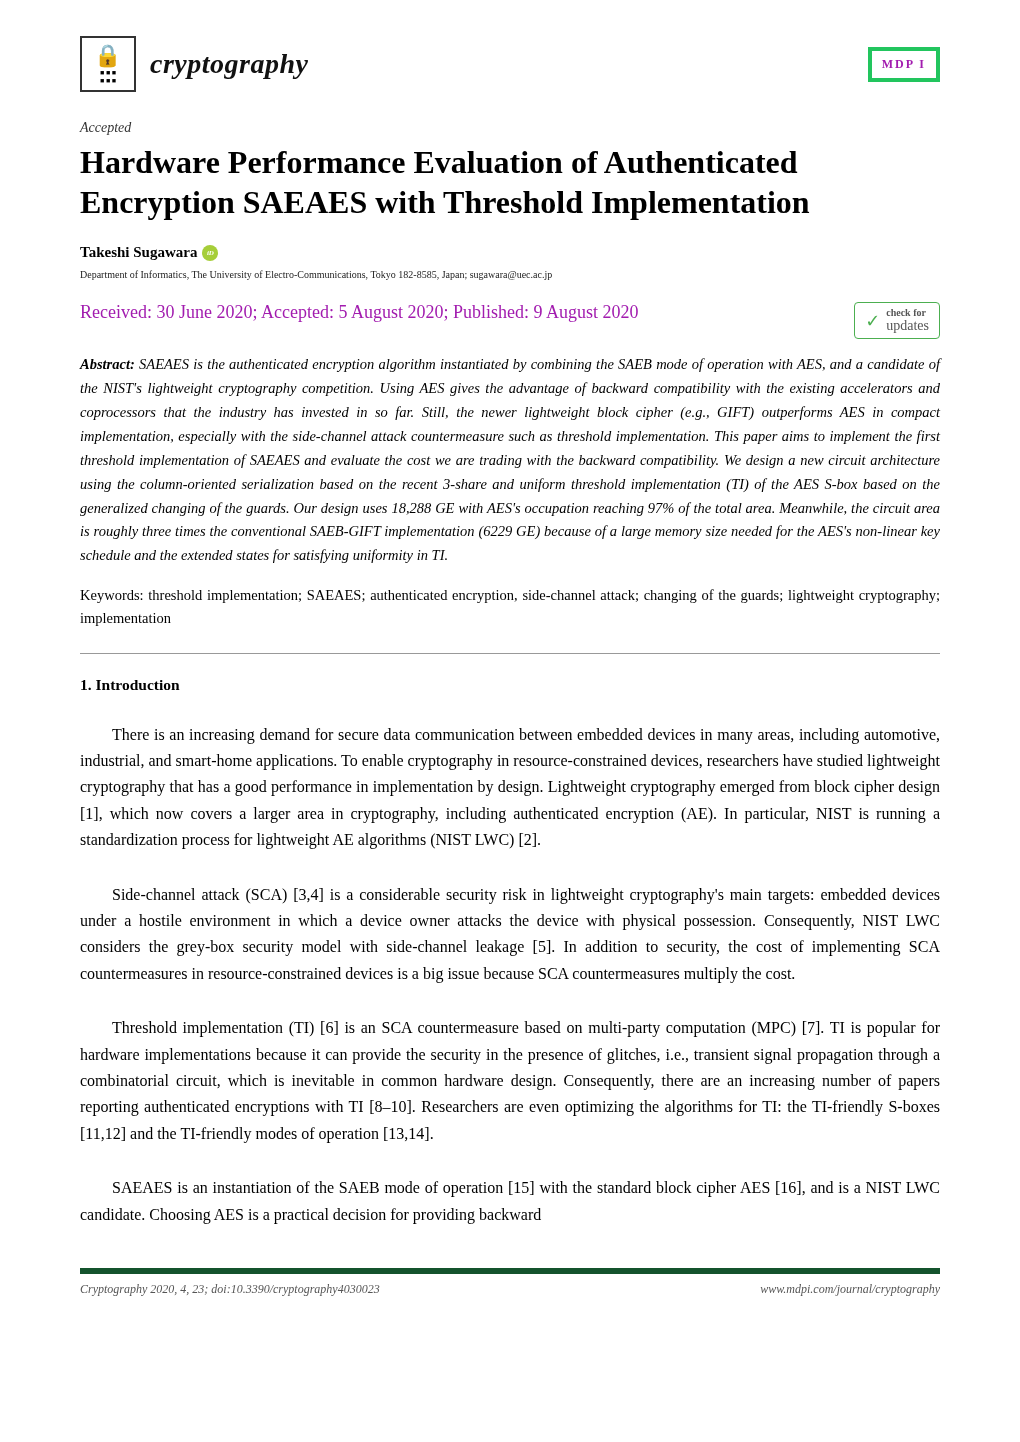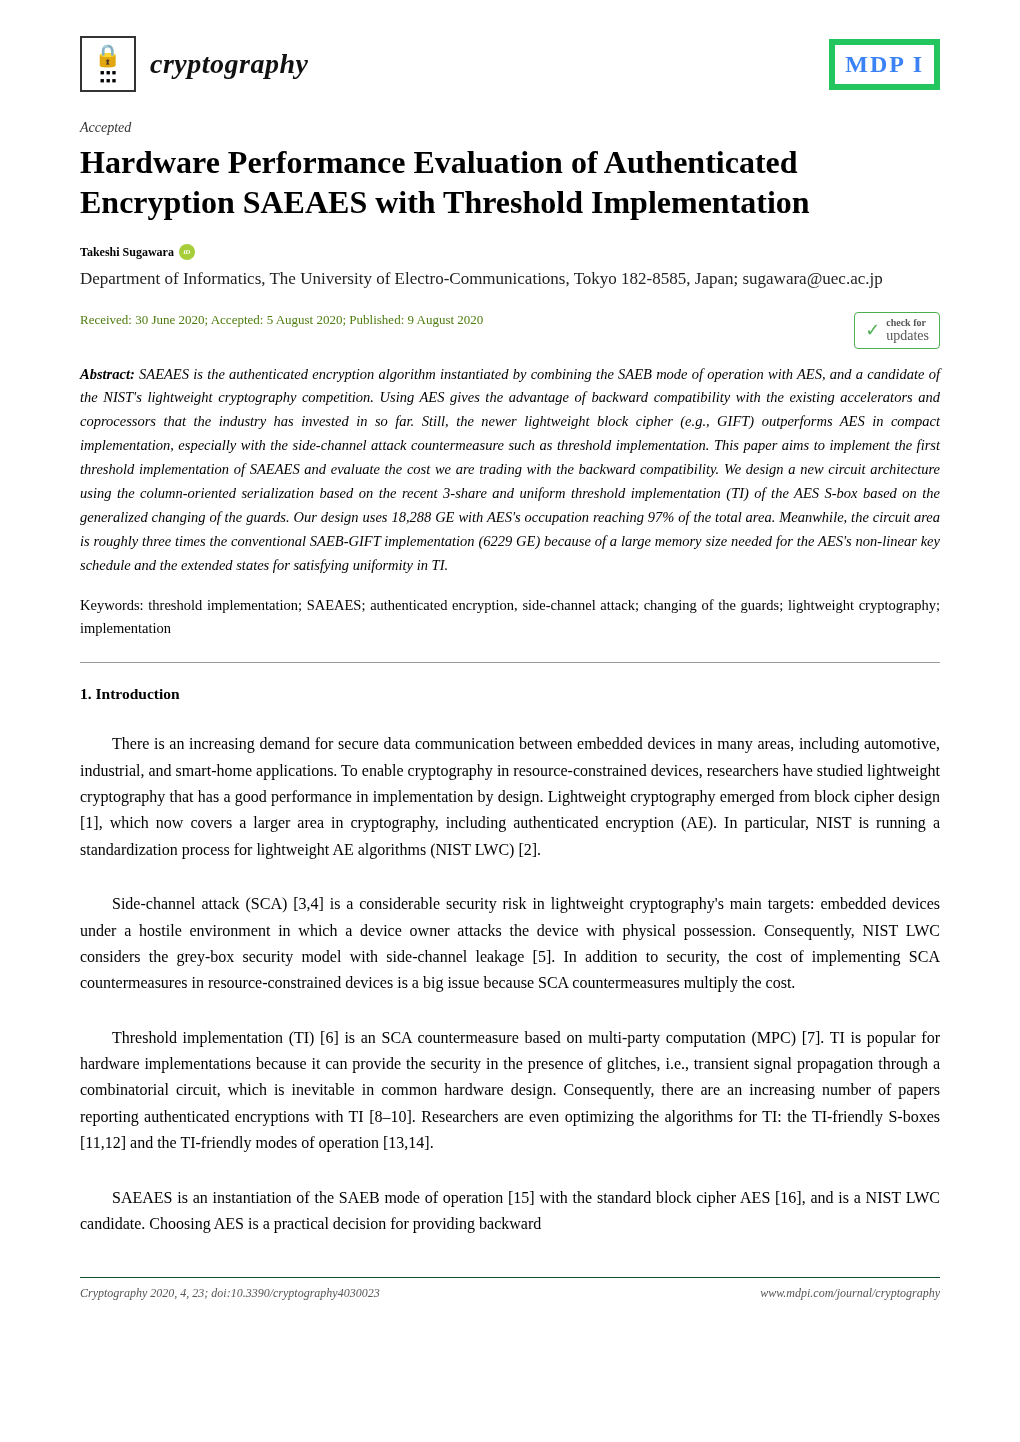--- a/index.html
+++ b/index.html
@@ -52,45 +52,45 @@
     }
     .journal-name {
       font-style: italic;
       font-size: 28px;
       font-weight: bold;
       color: #111;
       letter-spacing: 0.5px;
       text-align: right;
     }
     .mdpi-logo {
-      border: 6px solid #22c55e;
+      border: 4px solid #22c55e;
       padding: 6px 10px;
-      font-size: 24px;
+      font-size: 12px;
       font-weight: bold;
       letter-spacing: 2px;
-      color: #3b82f6;
+      color: #a21caf;
     }
     
     .article-type {
       font-style: italic;
       font-size: 14px;
       color: #333;
       margin-bottom: 6px;
     }
     
     .article-title {
       font-size: 32px;
       font-weight: bold;
       line-height: 1.25;
       margin-bottom: 22px;
       color: #000;
     }
     
     .author-line {
-      font-size: 12px;
+      font-size: 15px;
       font-weight: bold;
       margin-bottom: 6px;
       display: flex;
       align-items: center;
       gap: 5px;
     }
     .orcid-icon {
       display: inline-block;
       width: 16px;
       height: 16px;
@@ -104,35 +104,35 @@
       font-size: 7px;
       font-weight: bold;
       color: #fff;
       position: absolute;
       top: 50%;
       left: 50%;
       transform: translate(-50%, -50%);
       font-style: italic;
     }
     .affiliation {
-      font-size: 17px;
+      font-size: 10px;
       color: #222;
       margin-bottom: 20px;
       line-height: 1.5;
     }
     
     .dates-row {
       display: flex;
       align-items: flex-start;
       justify-content: space-between;
       margin: 16px 0 14px 0;
     }
     .dates-text {
-      font-size: 13px;
-      color: #4d7c0f;
+      font-size: 18px;
+      color: #a21caf;
     }
     .check-updates-badge {
       display: flex;
       align-items: center;
       gap: 6px;
       border: 1.5px solid #4caf50;
       border-radius: 4px;
       padding: 4px 10px;
       font-size: 11px;
       color: #333;
@@ -193,21 +193,21 @@
       font-size: 16px;
       line-height: 1.65;
       text-align: justify;
       margin-bottom: 10px;
       text-indent: 2em;
       margin-top: 28px;
     }
     
     .footer {
       margin-top: 40px;
-      border-top: 1px solid #14532d;
+      border-top: 6px solid #14532d;
       padding-top: 8px;
       display: flex;
       justify-content: space-between;
       font-size: 12px;
       color: #555;
       font-style: italic;
     }
   </style>
 </head>
 <body>

